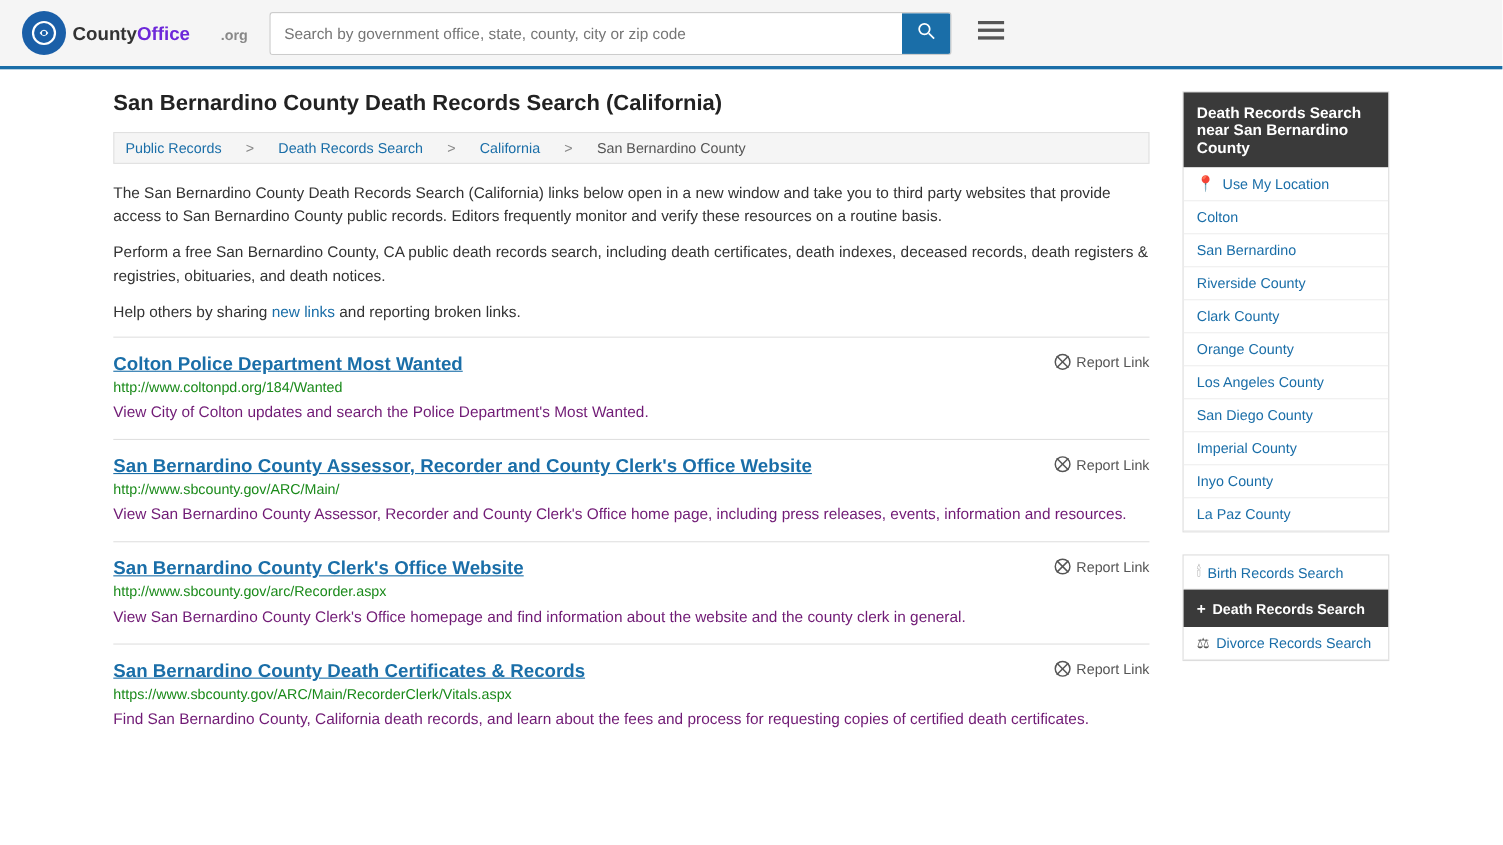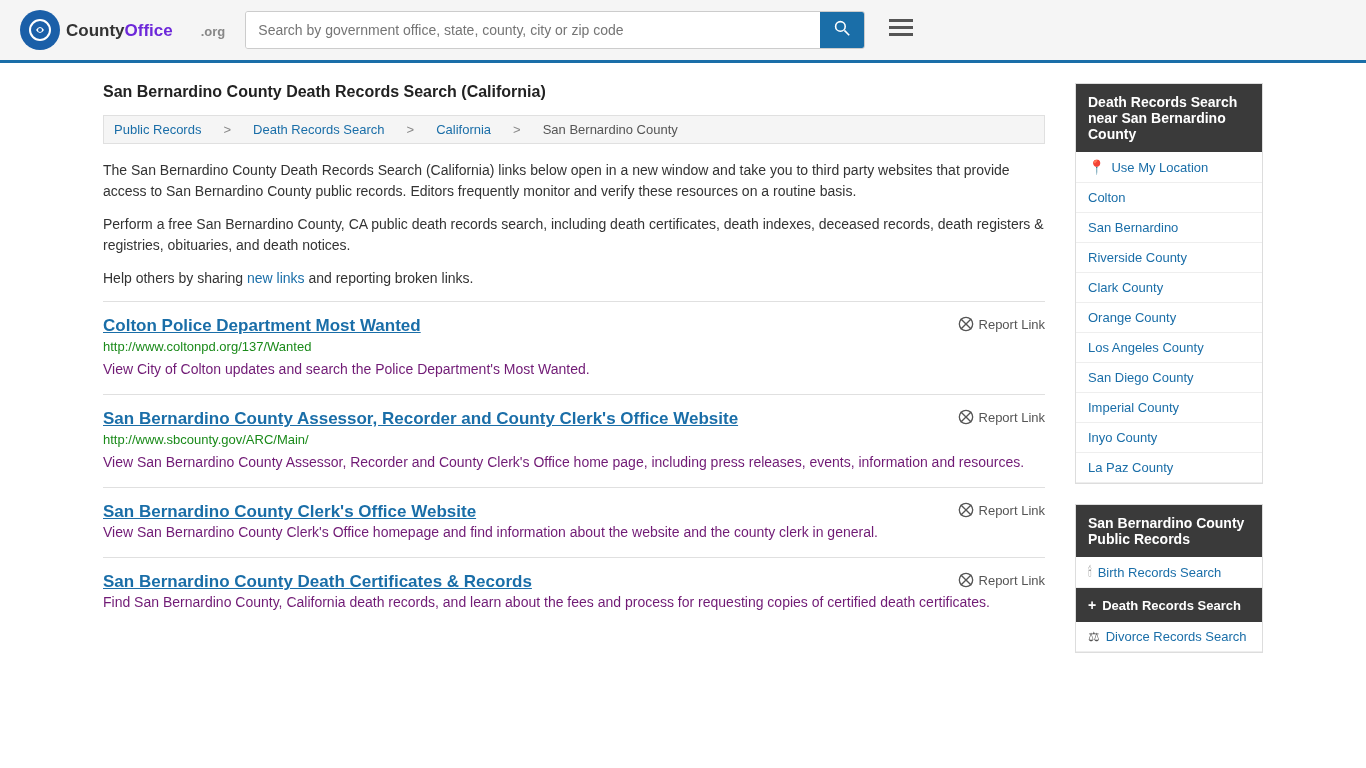--- a/index.html
+++ b/index.html
@@ -82,21 +82,21 @@
     #content-area {
       flex: 1;
     }
     #sidebar {
       width: 188px;
       flex-shrink: 0;
     }
 
     
     #page-title {
-      font-size: 16px;
+      font-size: 20px;
       font-weight: bold;
       color: #222;
       margin-bottom: 14px;
     }
 
     
     #breadcrumb {
       background: #f5f5f5;
       border: 1px solid #e0e0e0;
       padding: 6px 10px;
@@ -265,21 +265,21 @@
           <span class="result-title">Colton Police Department Most Wanted</span>
           <button class="report-link-btn">
             <svg width="16" height="16" viewBox="0 0 24 24" fill="none" stroke="#555" stroke-width="2">
               <circle cx="12" cy="12" r="10"></circle>
               <line x1="4" y1="4" x2="20" y2="20"></line>
               <line x1="4" y1="20" x2="20" y2="4"></line>
             </svg>
             <span>Report Link</span>
           </button>
         </div>
-        <div class="result-url">http://www.coltonpd.org/137/Wanted</div>
+        <div class="result-url">http://www.coltonpd.org/184/Wanted</div>
         <div class="result-desc">View City of Colton updates and search the Police Department's Most Wanted.</div>
       </div>
 
       <div class="result-item">
         <div class="result-header">
           <span class="result-title">San Bernardino County Assessor, Recorder and County Clerk's Office Website</span>
           <button class="report-link-btn">
             <svg width="16" height="16" viewBox="0 0 24 24" fill="none" stroke="#555" stroke-width="2">
               <circle cx="12" cy="12" r="10"></circle>
               <line x1="4" y1="4" x2="20" y2="20"></line>
@@ -297,35 +297,37 @@
           <span class="result-title">San Bernardino County Clerk's Office Website</span>
           <button class="report-link-btn">
             <svg width="16" height="16" viewBox="0 0 24 24" fill="none" stroke="#555" stroke-width="2">
               <circle cx="12" cy="12" r="10"></circle>
               <line x1="4" y1="4" x2="20" y2="20"></line>
               <line x1="4" y1="20" x2="20" y2="4"></line>
             </svg>
             <span>Report Link</span>
           </button>
         </div>
+        <div class="result-url">http://www.sbcounty.gov/arc/Recorder.aspx</div>
         <div class="result-desc">View San Bernardino County Clerk's Office homepage and find information about the website and the county clerk in general.</div>
       </div>
 
       <div class="result-item">
         <div class="result-header">
           <span class="result-title">San Bernardino County Death Certificates &amp; Records</span>
           <button class="report-link-btn">
             <svg width="16" height="16" viewBox="0 0 24 24" fill="none" stroke="#555" stroke-width="2">
               <circle cx="12" cy="12" r="10"></circle>
               <line x1="4" y1="4" x2="20" y2="20"></line>
               <line x1="4" y1="20" x2="20" y2="4"></line>
             </svg>
             <span>Report Link</span>
           </button>
         </div>
+        <div class="result-url">https://www.sbcounty.gov/ARC/Main/RecorderClerk/Vitals.aspx</div>
         <div class="result-desc">Find San Bernardino County, California death records, and learn about the fees and process for requesting copies of certified death certificates.</div>
       </div>
 
     </div>
   </div>
 
   <div id="sidebar">
 
     <div class="sidebar-section">
       <div class="sidebar-section-title">
@@ -362,23 +364,20 @@
       </div>
       <div class="sidebar-item">
         <a class="sidebar-item-link">Inyo County</a>
       </div>
       <div class="sidebar-item">
         <a class="sidebar-item-link">La Paz County</a>
       </div>
     </div>
 
     <div class="sidebar-section">
-      <div class="sidebar-section-title">
-        <span>San Bernardino County Public Records</span>
-      </div>
 
       <div class="sidebar-item">
         <span style="font-size:13px;color:#555;">🕯</span>
         <a class="sidebar-item-link">Birth Records Search</a>
       </div>
 
       <div class="sidebar-item-active">
         <span style="color:white;font-size:14px;font-weight:bold;">+</span>
         <span>Death Records Search</span>
       </div>

